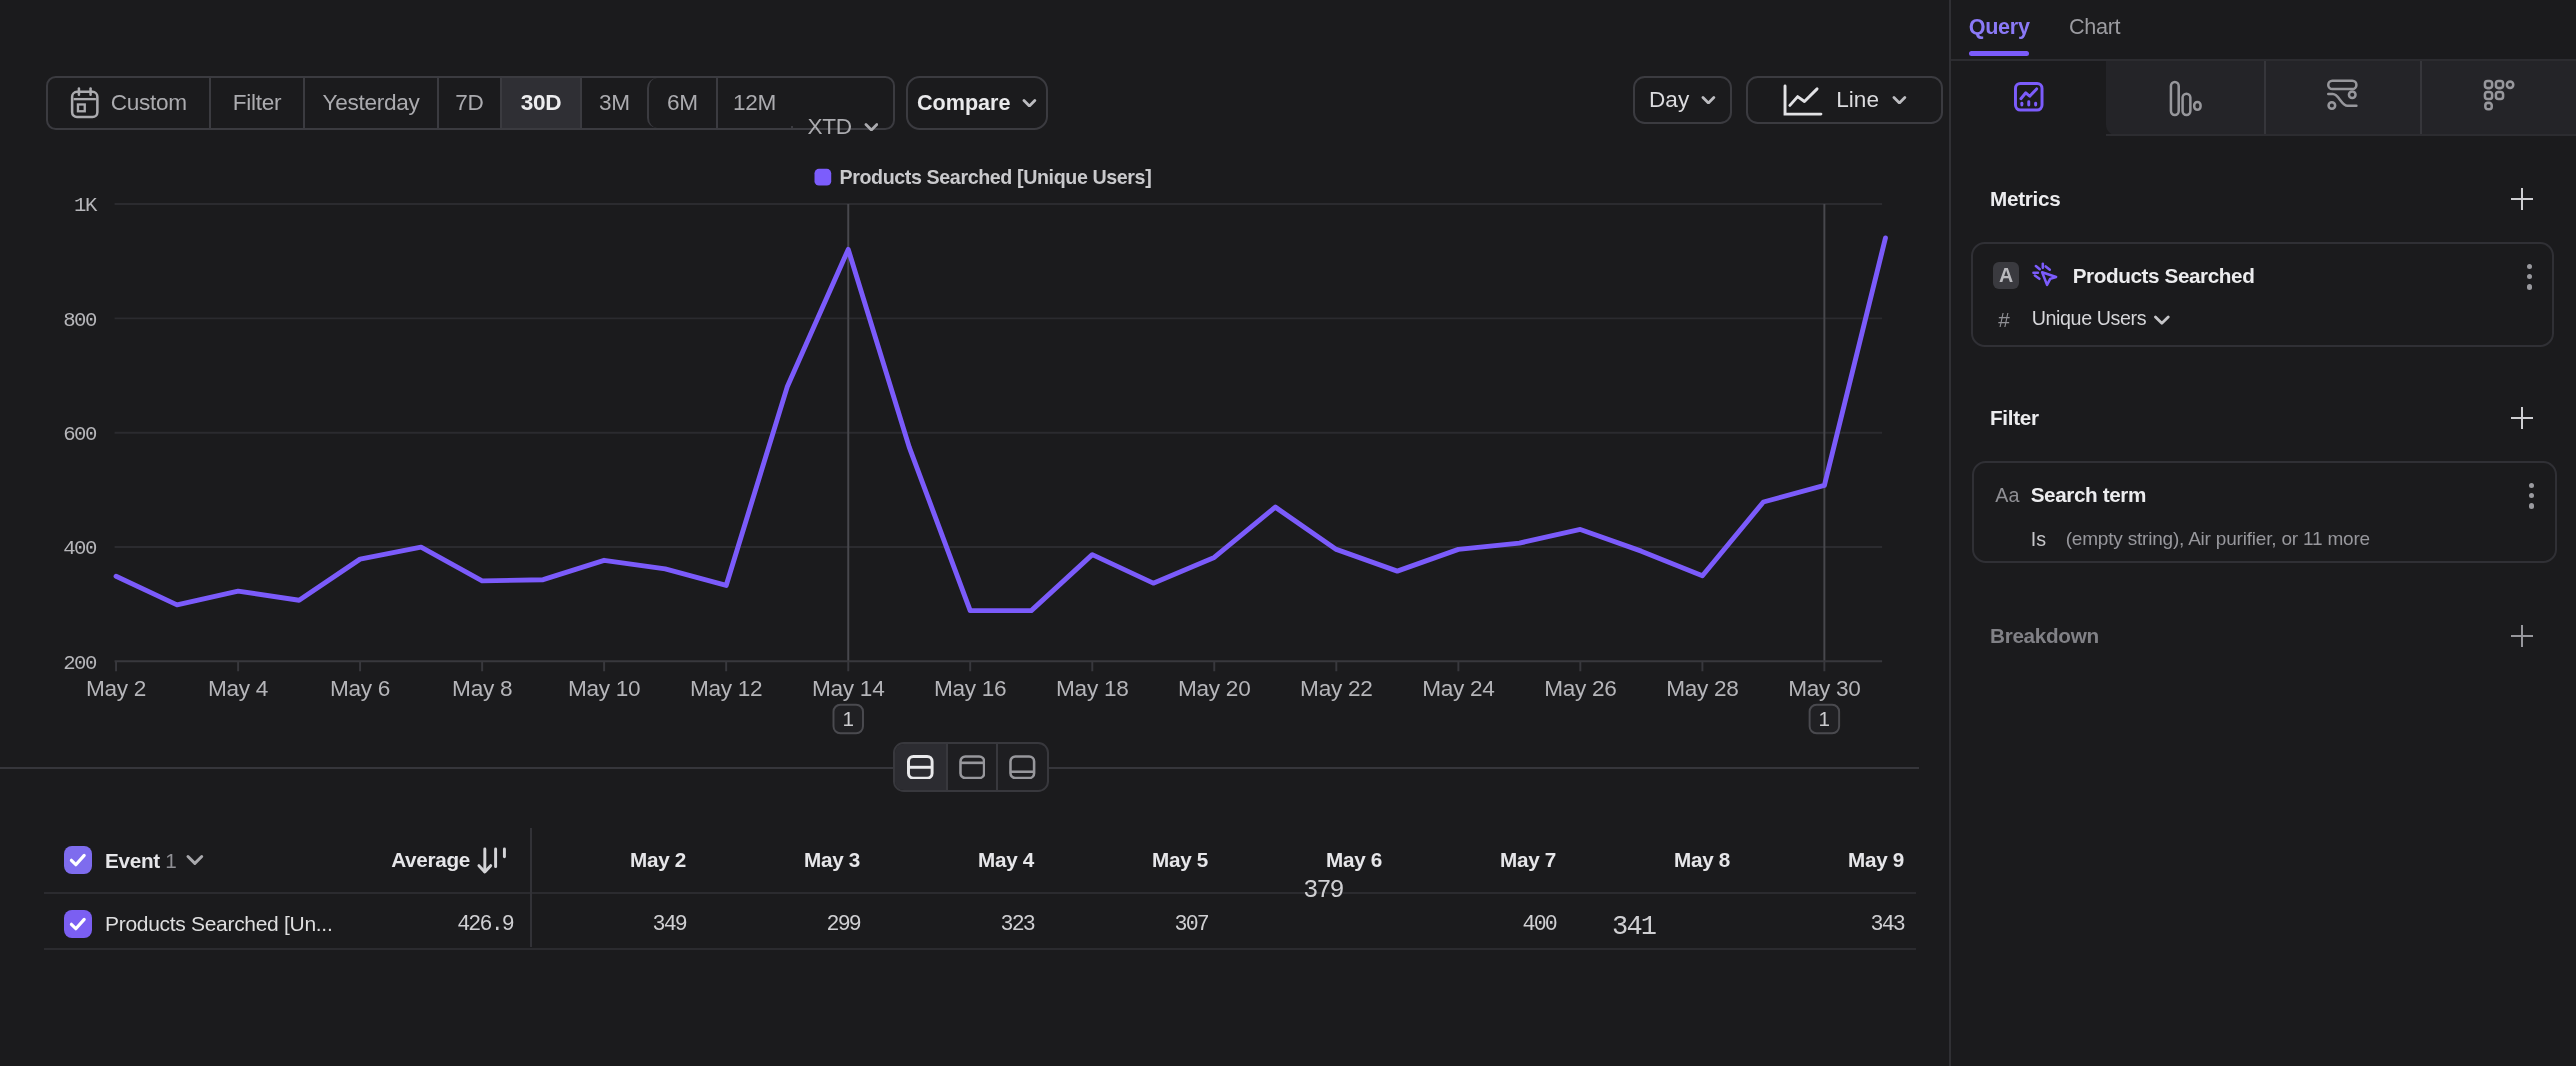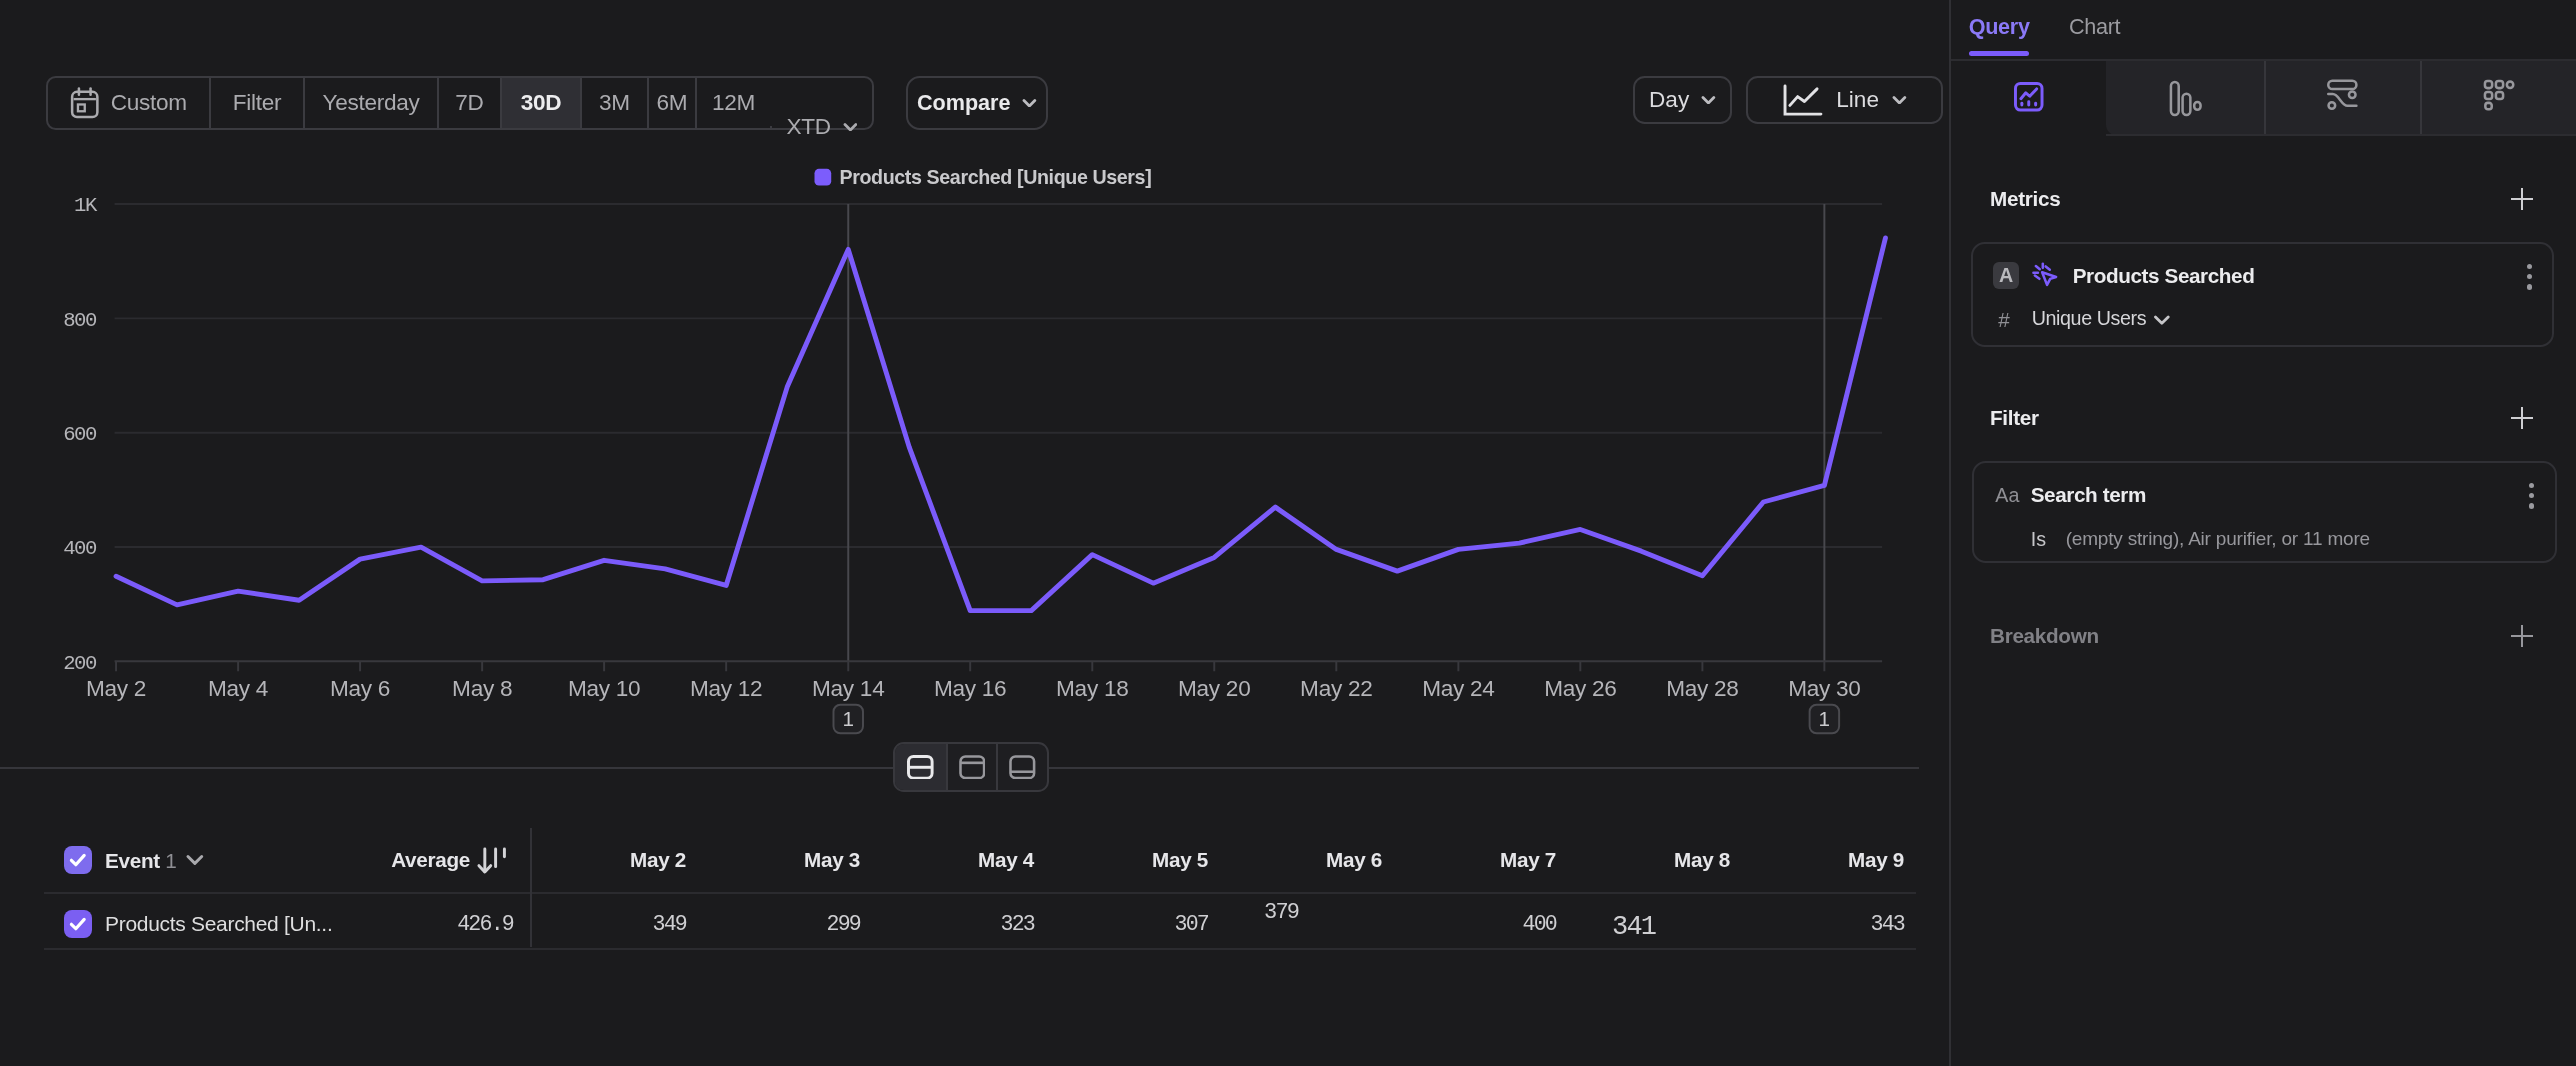--- a/index.html
+++ b/index.html
@@ -43,21 +43,21 @@
       <line x1="3.5" y1="12.5" x2="26.5" y2="12.5" stroke="#ababaf" stroke-width="2.4"></line>
       <rect x="8" y="18" width="7" height="7" fill="none" stroke="#ababaf" stroke-width="2.4"></rect>
     </svg>
     <span>Custom</span>
     </div>
   <div class="cell" style="width:94px;">Filter</div>
   <div class="cell" style="width:134px;">Yesterday</div>
   <div class="cell" style="width:63px;">7D</div>
   <div class="cell sel" style="width:80px;">30D</div>
   <div class="cell" style="width:67px;">3M</div>
-  <div class="cell" style="width:48px;">6M</div>
+  <div class="cell" style="width:69px;border-radius:10px;">6M</div>
   <div class="cell" style="width:75px;">12M</div>
   <div class="cell" style="width:102px; gap:11.8px;margin-top:48px;">
       <span>XTD</span>
     <svg class="chev" viewBox="0 0 15 9">
         <polyline points="2,1.5 7.5,7 13,1.5" fill="none" stroke="#ababaf" stroke-width="2.8" stroke-linecap="round" stroke-linejoin="round"></polyline>
       </svg>
   </div>
 </div>
 <div class="abs btn" style="left:906px; top:76px; width:142px; height:54px; gap:11.8px;">
   <span style="font-weight:600; font-size:21.6px;">Compare</span>
@@ -207,21 +207,21 @@
 <div class="abs mono" style="left:316px; top:912px; width:197px; text-align:right; font-size:21.6px; color:#cfcfd2; letter-spacing:-1.8px;">426.9</div>
 <div class="abs" style="left:568px; top:848px; width:118px; text-align:right; font-size:20.7px; font-weight:600; color:#e6e6e9; letter-spacing:-0.3px;">May 2</div>
 <div class="abs mono" style="left:568px; top:912px; width:118px; text-align:right; font-size:21.6px; color:#cfcfd2; letter-spacing:-1.8px;">349</div>
 <div class="abs" style="left:742px; top:848px; width:118px; text-align:right; font-size:20.7px; font-weight:600; color:#e6e6e9; letter-spacing:-0.3px;">May 3</div>
 <div class="abs mono" style="left:742px; top:912px; width:118px; text-align:right; font-size:21.6px; color:#cfcfd2; letter-spacing:-1.8px;">299</div>
 <div class="abs" style="left:916px; top:848px; width:118px; text-align:right; font-size:20.7px; font-weight:600; color:#e6e6e9; letter-spacing:-0.3px;">May 4</div>
 <div class="abs mono" style="left:916px; top:912px; width:118px; text-align:right; font-size:21.6px; color:#cfcfd2; letter-spacing:-1.8px;">323</div>
 <div class="abs" style="left:1090px; top:848px; width:118px; text-align:right; font-size:20.7px; font-weight:600; color:#e6e6e9; letter-spacing:-0.3px;">May 5</div>
 <div class="abs mono" style="left:1090px; top:912px; width:118px; text-align:right; font-size:21.6px; color:#cfcfd2; letter-spacing:-1.8px;">307</div>
 <div class="abs" style="left:1264px; top:848px; width:118px; text-align:right; font-size:20.7px; font-weight:600; color:#e6e6e9; letter-spacing:-0.3px;">May 6</div>
-<div class="abs mono" style="left:1264px; top:900px; width:118px; text-align:left; font-size:22px; color:#cfcfd2; letter-spacing:-1.8px;">379</div>
+<div class="abs mono" style="left:1264px; top:876px; width:118px; text-align:center; font-size:25px; color:#cfcfd2; letter-spacing:-1.8px;">379</div>
 <div class="abs" style="left:1438px; top:848px; width:118px; text-align:right; font-size:20.7px; font-weight:600; color:#e6e6e9; letter-spacing:-0.3px;">May 7</div>
 <div class="abs mono" style="left:1438px; top:912px; width:118px; text-align:right; font-size:21.6px; color:#cfcfd2; letter-spacing:-1.8px;">400</div>
 <div class="abs" style="left:1612px; top:848px; width:118px; text-align:right; font-size:20.7px; font-weight:600; color:#e6e6e9; letter-spacing:-0.3px;">May 8</div>
 <div class="abs mono" style="left:1612px; top:912px; width:118px; font-size:27px; color:#cfcfd2; letter-spacing:-1.8px;">341</div>
 <div class="abs" style="left:1786px; top:848px; width:118px; text-align:right; font-size:20.7px; font-weight:600; color:#e6e6e9; letter-spacing:-0.3px;">May 9</div>
 <div class="abs mono" style="left:1786px; top:912px; width:118px; text-align:right; font-size:21.6px; color:#cfcfd2; letter-spacing:-1.8px;">343</div>
 
 <div class="abs" id="panel">
 
   <div class="ptab" style="left:17.7px; top:13.8px; color:#8b79f7;">Query</div>

